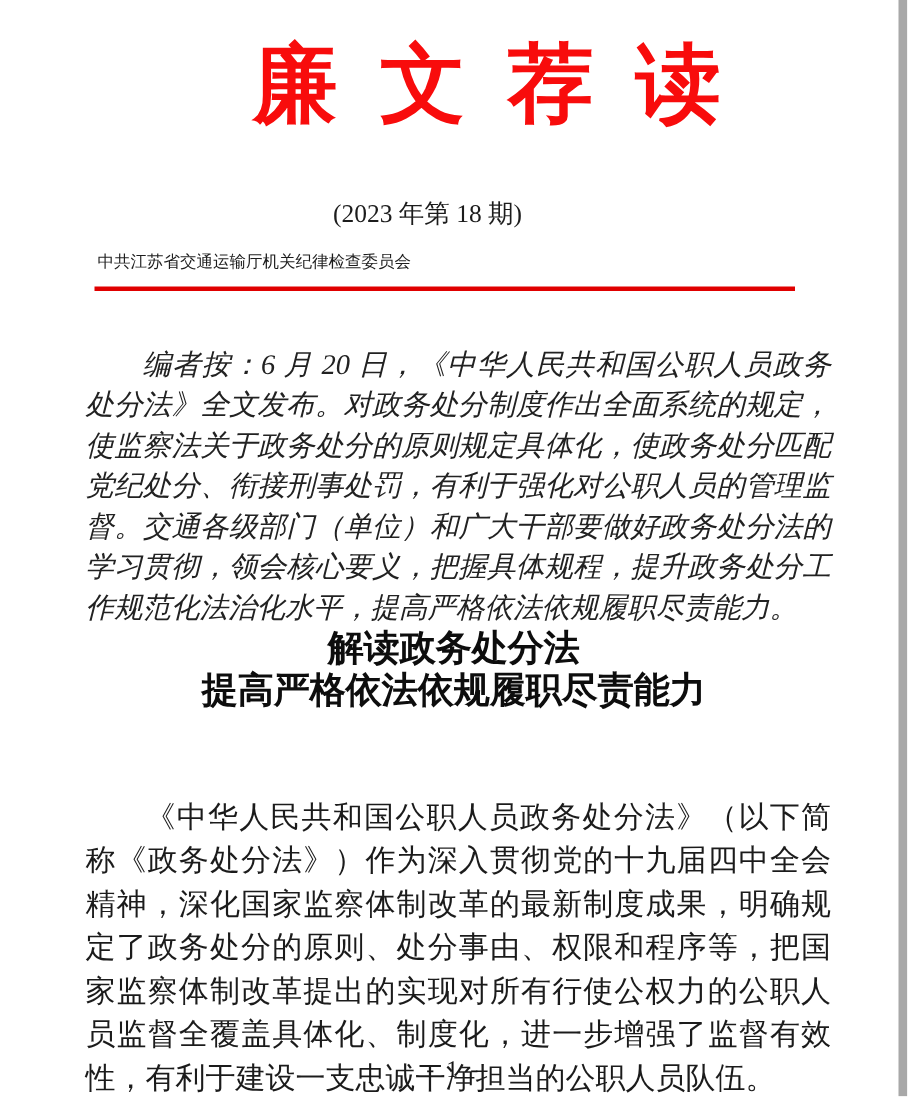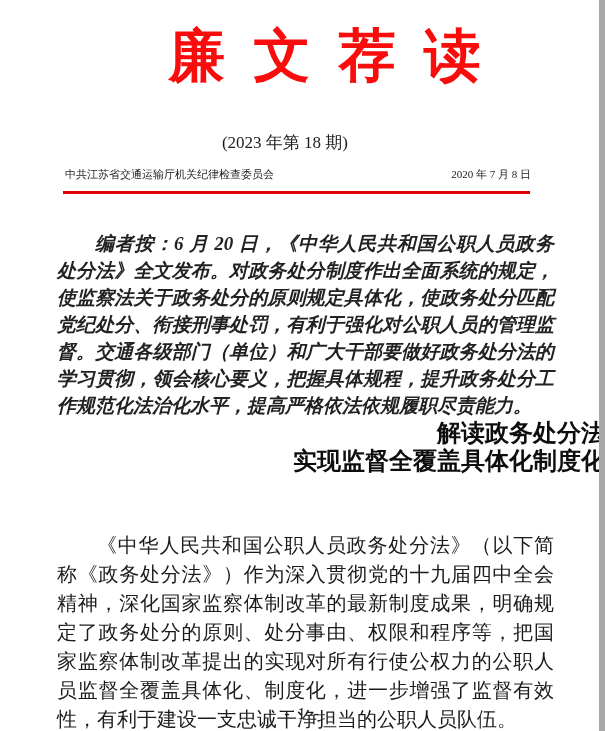--- a/index.html
+++ b/index.html
@@ -68,32 +68,32 @@
     background: #e00000;
   }
   .editor-note {
     position: absolute;
     top: 211px;
     left: 57px;
     width: 497px;
     font-size: 19px;
     line-height: 27px;
     font-style: italic;
-    font-weight: 700;
+    font-weight: 400;
     text-align: justify;
     text-justify: inter-character;
     text-indent: 2em;
     color: #222222;
   }
   .article-title {
     position: absolute;
     top: 419px;
     left: 0;
     width: 605px;
-    text-align: right;
+    text-align: center;
     font-weight: bold;
     font-size: 24px;
     line-height: 28px;
     color: #0d0d0d;
   }
   .article-body {
     position: absolute;
     top: 511px;
     left: 57px;
     width: 497px;
@@ -119,30 +119,29 @@
 <body>
 
 <div class="page">
 
   <div class="masthead-title">廉 文 荐 读</div>
 
   <div class="issue-line">(2023 年第 18 期)</div>
 
   <div class="masthead-row">
     <span>中共江苏省交通运输厅机关纪律检查委员会</span>
-    <span>2020 年 7 月 8 日</span>
   </div>
 
   <div class="red-rule"></div>
 
   <p class="editor-note">编者按：6 月 20 日，《中华人民共和国公职人员政务处分法》全文发布。对政务处分制度作出全面系统的规定，使监察法关于政务处分的原则规定具体化，使政务处分匹配党纪处分、衔接刑事处罚，有利于强化对公职人员的管理监督。交通各级部门（单位）和广大干部要做好政务处分法的学习贯彻，领会核心要义，把握具体规程，提升政务处分工作规范化法治化水平，提高严格依法依规履职尽责能力。</p>
 
   <div class="article-title">
     <div>解读政务处分法</div>
-    <div>实现监督全覆盖具体化制度化</div>
+    <div>提高严格依法依规履职尽责能力</div>
   </div>
 
   <p class="article-body">《中华人民共和国公职人员政务处分法》（以下简称《政务处分法》）作为深入贯彻党的十九届四中全会精神，深化国家监察体制改革的最新制度成果，明确规定了政务处分的原则、处分事由、权限和程序等，把国家监察体制改革提出的实现对所有行使公权力的公职人员监督全覆盖具体化、制度化，进一步增强了监督有效性，有利于建设一支忠诚干净担当的公职人员队伍。</p>
 
   <div class="page-number">- 1 -</div>
 
   <div class="edge-strip"></div>
 
 </div>
 

